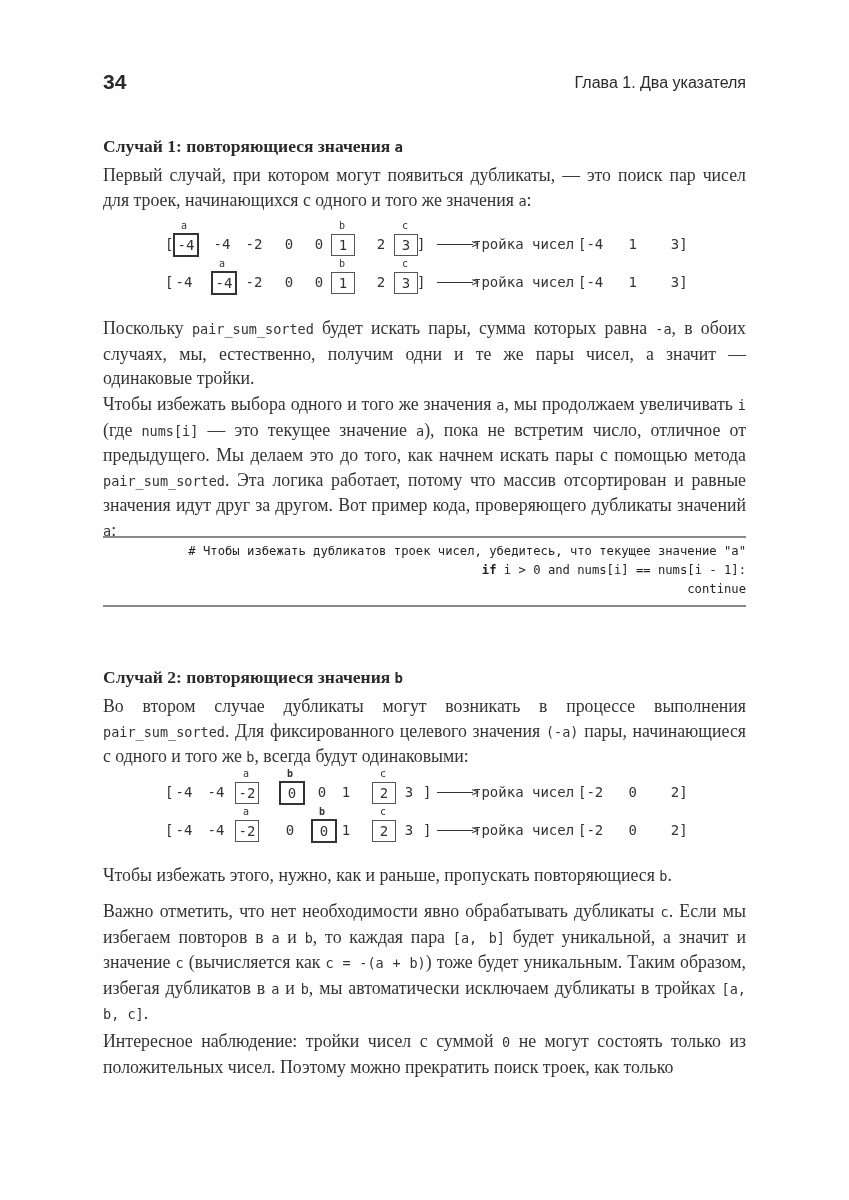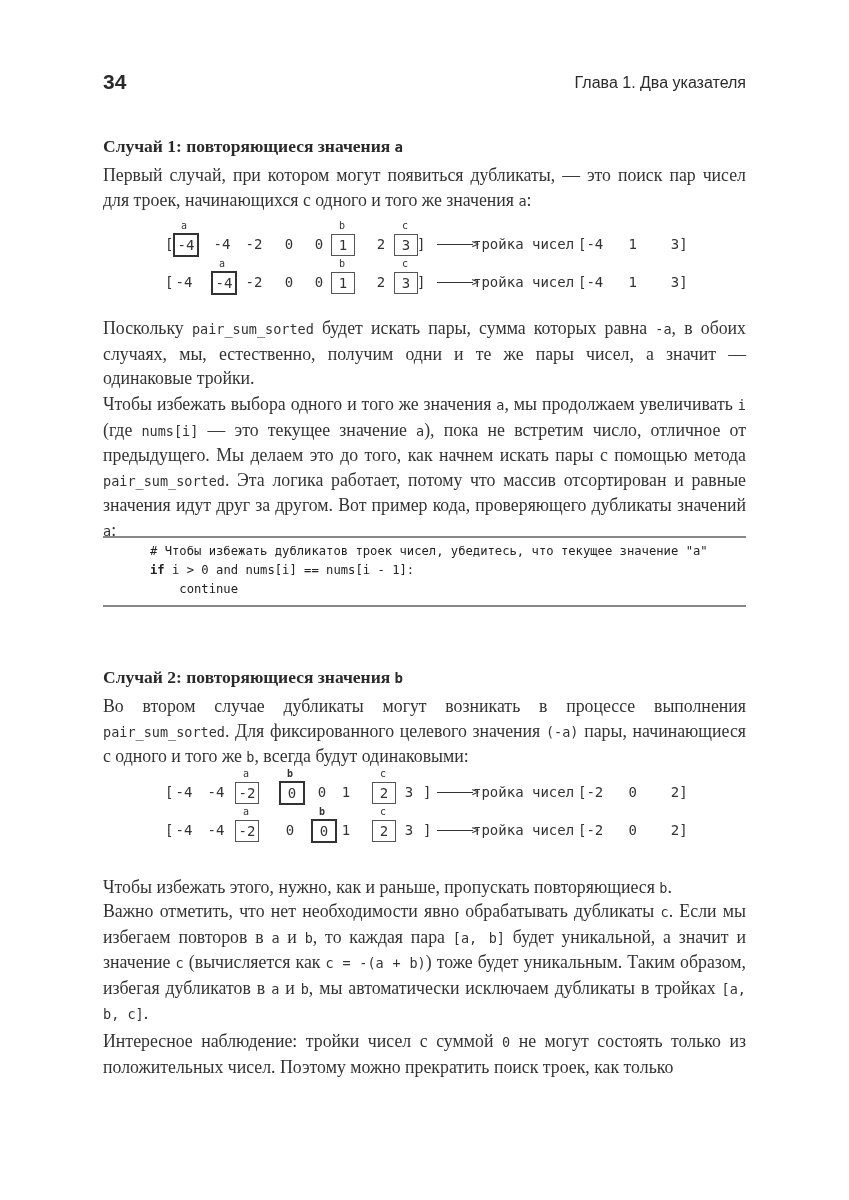--- a/index.html
+++ b/index.html
@@ -18,21 +18,21 @@
   .cell { position: absolute; top: 14px; height: 20px; line-height: 20px; text-align: center; width: 22px; }
   .cell.box { border: 1px solid #555; }
   .cell.box.strong { border: 2px solid #333; top: 13px; }
   .lbl { position: absolute; top: 0; font-size: 10px; width: 22px; text-align: center; line-height: 12px; }
   .lbl.bold { font-weight: bold; }
   .bracket { position: absolute; top: 14px; height: 20px; line-height: 20px; }
   .arrow { position: absolute; top: 14px; height: 20px; width: 40px; }
   .arrow .line { position: absolute; left: 0; top: 10px; width: 36px; height: 1px; background: #333; }
   .arrow .head { position: absolute; right: 0; top: 3px; font-size: 12px; line-height: 14px; }
   .result { position: absolute; top: 14px; height: 20px; line-height: 20px; white-space: pre; }
-  .code { position: absolute; left: 103px; width: 643px; top: 536px; border-top: 2px solid #888; border-bottom: 2px solid #888; padding: 4px 0 6px 0; }
+  .code { position: absolute; left: 103px; width: 643px; top: 536px; border-top: 2px solid #888; border-bottom: 2px solid #888; padding: 4px 0 6px 0; text-align: right; }
   .code-line { font-family: "DejaVu Sans Mono", monospace; font-size: 12.2px; line-height: 19px; white-space: pre; color: #222; }
   .code-line .kw { font-weight: bold; margin-left: 47px; }
 </style>
 </head>
 <body>
 
 <div class="header">
   <span class="page-number">34</span>
   <span class="running-head">Глава 1. Два указателя</span>
 </div>
@@ -144,21 +144,21 @@
       <span class="bracket" style="left: 258px;">]</span>
       <span class="arrow" style="left: 272px;">
         <span class="line"></span>
         <span class="head" style="right:-2px;">&gt;</span>
       </span>
       <span class="result" style="left: 308px;">тройка чисел</span>
       <span class="result" style="left: 413px;">[-2   0    2]</span>
     </div>
   </div>
 
-<div class="block" style="top:863px;margin-top:12px;">
+<div class="block" style="top:863px;">
   <p><span>Чтобы избежать этого, нужно, как и раньше, пропускать повторяющиеся </span><span class="mono">b</span><span>.</span></p>
 </div>
 
 <div class="block" style="top:899px;">
   <p><span>Важно отметить, что нет необходимости явно обрабатывать дубликаты </span><span class="mono">c</span><span>. Если мы избегаем повторов в </span><span class="mono">a</span><span> и </span><span class="mono">b</span><span>, то каждая пара </span><span class="mono">[a, b]</span><span> будет уникальной, а значит и значение </span><span class="mono">c</span><span> (вычисляется как </span><span class="mono">c = -(a + b)</span><span>) тоже будет уникальным. Таким образом, избегая дубликатов в </span><span class="mono">a</span><span> и </span><span class="mono">b</span><span>, мы автоматически исключаем дубликаты в тройках </span><span class="mono">[a, b, c]</span><span>.</span></p>
 </div>
 
 <div class="block" style="top:1027px;">
   <p style="margin-top:2px;"><span>Интересное наблюдение: тройки чисел с суммой </span><span class="mono">0</span><span> не могут состоять только из положительных чисел. Поэтому можно прекратить поиск троек, как только</span></p>
 </div>

